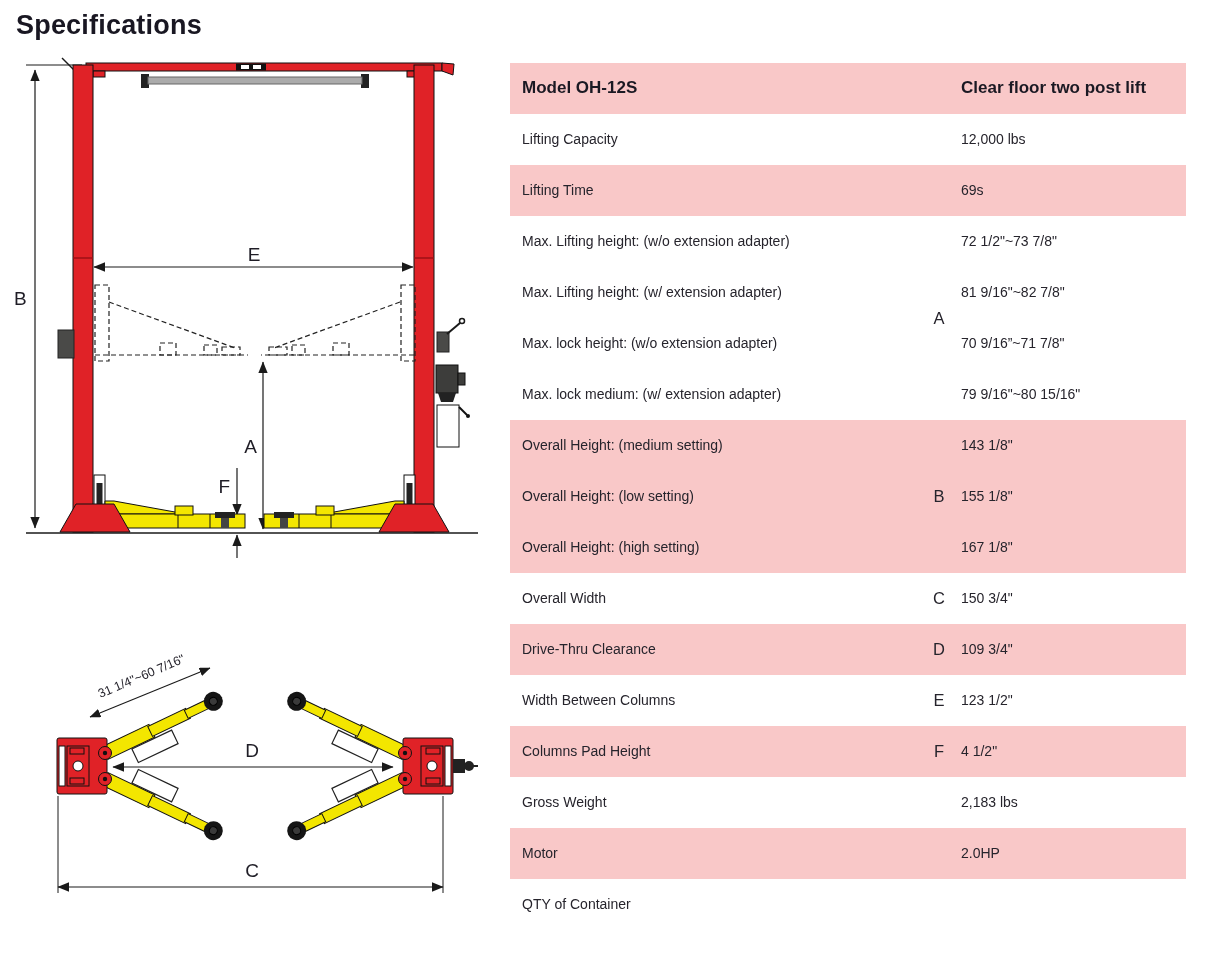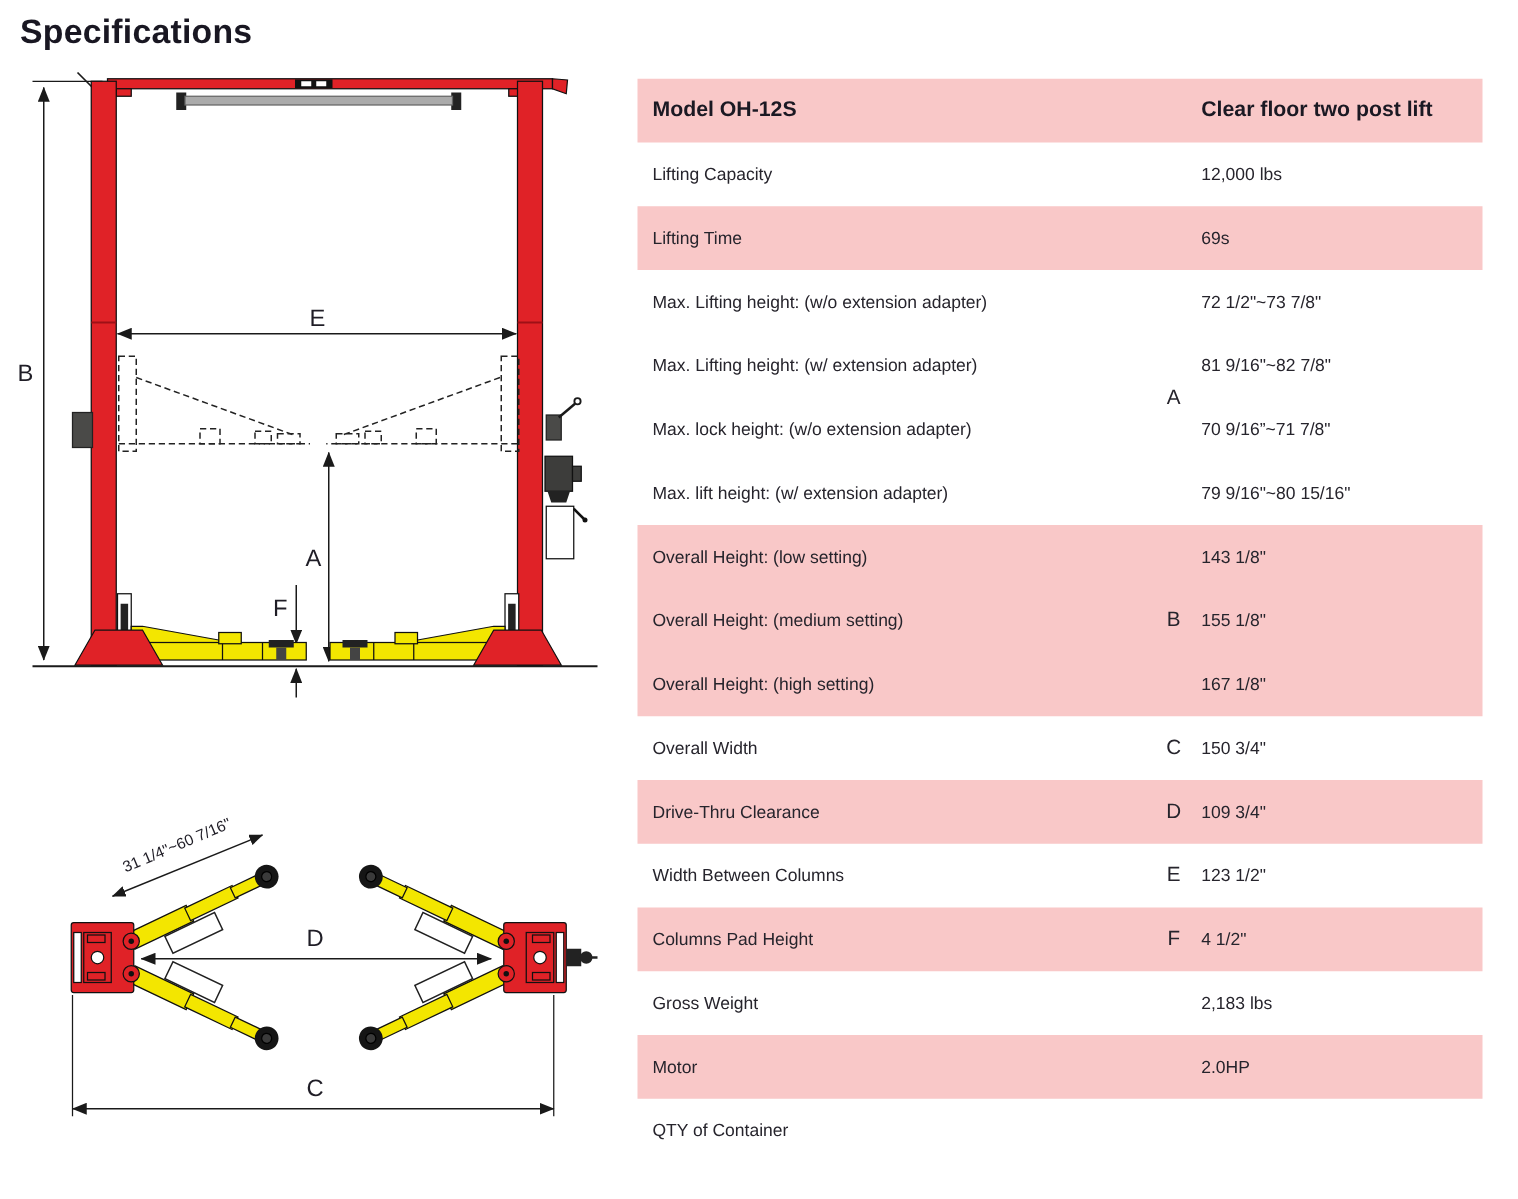--- a/index.html
+++ b/index.html
@@ -262,35 +262,35 @@
       <div class="vals">
           <div class="cell val">69s</div>
         </div>
     </div>
 
     <div class="grp">
       <div class="lbls">
         <div class="cell lbl">Max. Lifting height: (w/o extension adapter)</div>
         <div class="cell lbl">Max. Lifting height: (w/ extension adapter)</div>
         <div class="cell lbl">Max. lock height: (w/o extension adapter)</div>
-        <div class="cell lbl">Max. lift height: (w/ extension adapter)</div>
+        <div class="cell lbl">Max. lock medium: (w/ extension adapter)</div>
       </div>
       <div class="ltr">A</div>
       <div class="vals">
         <div class="cell val">72 1/2"~73 7/8"</div>
         <div class="cell val">81 9/16"~82 7/8"</div>
         <div class="cell val">70 9/16”~71 7/8"</div>
         <div class="cell val">79 9/16"~80 15/16"</div>
       </div>
     </div>
 
     <div class="grp pink">
       <div class="lbls">
+        <div class="cell lbl">Overall Height: (medium setting)</div>
         <div class="cell lbl">Overall Height: (low setting)</div>
-        <div class="cell lbl">Overall Height: (medium setting)</div>
         <div class="cell lbl">Overall Height: (high setting)</div>
       </div>
       <div class="ltr">B</div>
       <div class="vals">
         <div class="cell val">143 1/8"</div>
         <div class="cell val">155 1/8"</div>
         <div class="cell val">167 1/8"</div>
       </div>
     </div>
 

